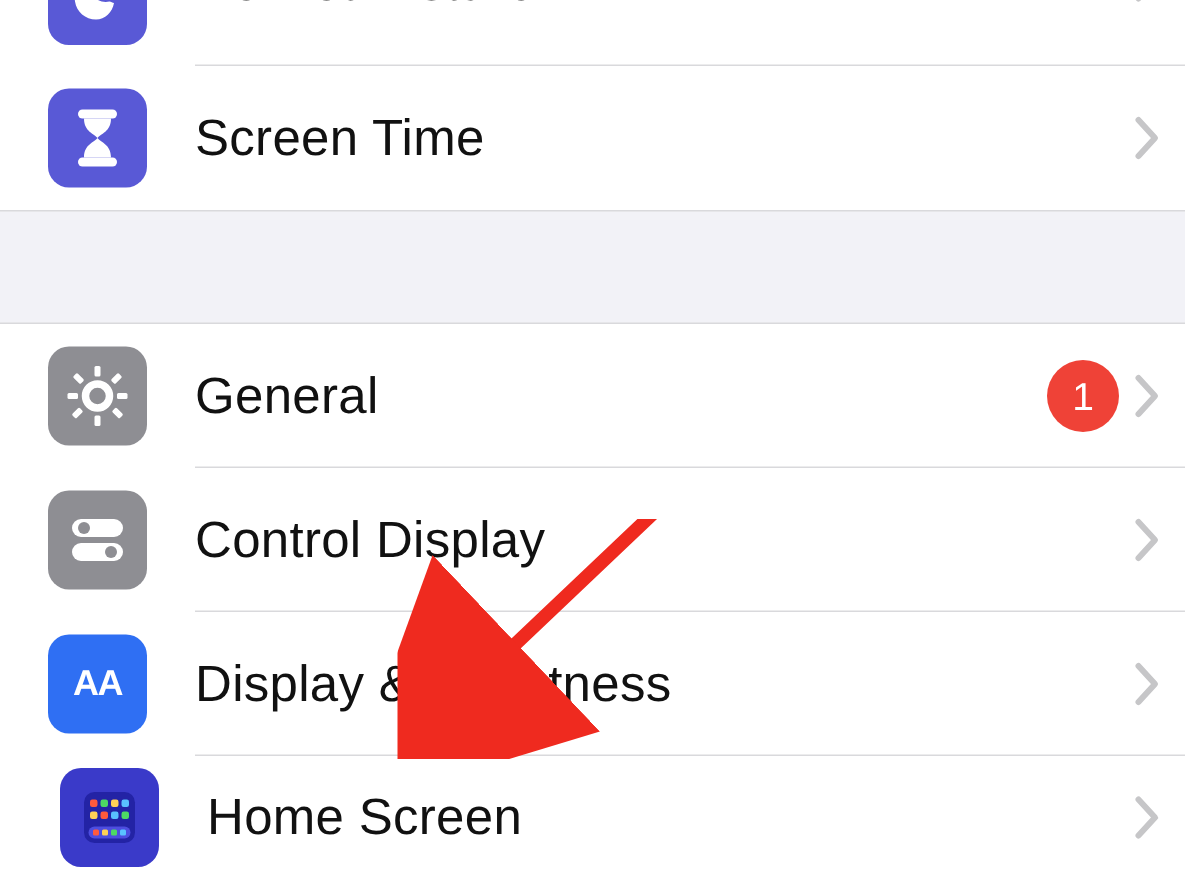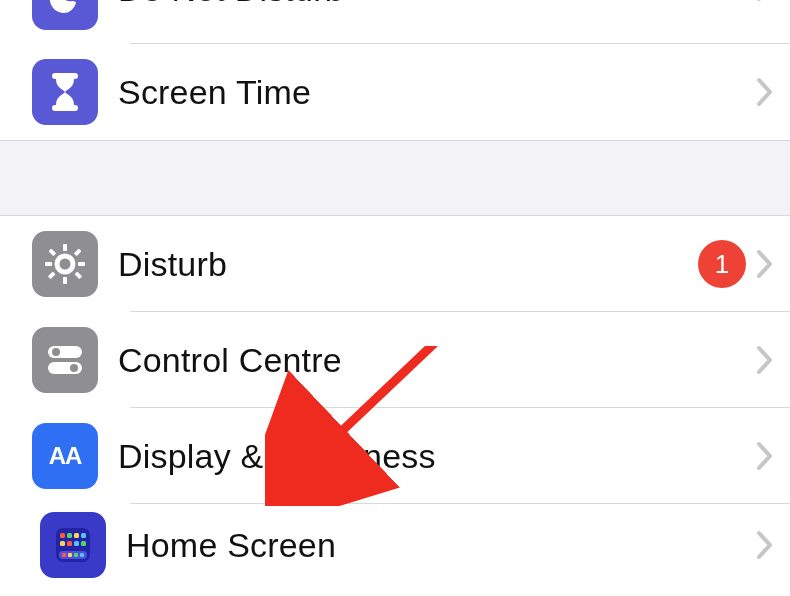--- a/index.html
+++ b/index.html
@@ -19,21 +19,21 @@
     .row .divider {
       position:absolute; left:130px; right:0; bottom:0;
       height:1px; background:#d9d9dc;
     }
     .icon-wrap {
       width:66px; height:66px; border-radius:14px;
       display:flex; align-items:center; justify-content:center;
       flex-shrink:0;
     }
     .label {
-      font-size:34px; color:#111; margin-left:20px;
+      font-size:34px; color:#111; margin-left:32px;
       letter-spacing:0.2px;
     }
     .spacer { flex:1 1 auto; }
     .badge {
       width:48px; height:48px; border-radius:24px;
       background:#ef4237; color:#fff;
       display:flex; align-items:center; justify-content:center;
       font-size:26px; font-weight:500;
       margin-right:10px;
     }
@@ -113,41 +113,41 @@
             <rect x="2" y="20" width="7" height="4" rx="1"></rect>
             <rect x="35" y="20" width="7" height="4" rx="1"></rect>
             <rect x="7" y="7" width="4" height="7" rx="1" transform="rotate(-45 9 10)"></rect>
             <rect x="33" y="30" width="4" height="7" rx="1" transform="rotate(-45 35 33)"></rect>
             <rect x="33" y="7" width="4" height="7" rx="1" transform="rotate(45 35 10)"></rect>
             <rect x="7" y="30" width="4" height="7" rx="1" transform="rotate(45 9 33)"></rect>
           </g>
         </g>
       </svg>
     </div>
-    <span class="label">Disturb</span>
+    <span class="label">General</span>
     <span class="spacer"></span>
     <span class="badge">1</span>
     <span class="chevron">
       <svg width="18" height="30" viewBox="0 0 18 30">
           <path d="M3 3 L14 15 L3 27" stroke="#c6c6c8" stroke-width="4" fill="none" stroke-linecap="round" stroke-linejoin="round"></path>
         </svg>
     </span>
     <div class="divider"></div>
   </div>
 
   <div class="row">
     <div class="icon-wrap gray">
       <svg width="46" height="46" viewBox="0 0 46 46">
         <rect x="6" y="9" width="34" height="12" rx="6" fill="#fff"></rect>
         <circle cx="14" cy="15" r="4" fill="#8e8e93"></circle>
         <rect x="6" y="25" width="34" height="12" rx="6" fill="#fff"></rect>
         <circle cx="32" cy="31" r="4" fill="#8e8e93"></circle>
       </svg>
     </div>
-    <span class="label">Control Centre</span>
+    <span class="label">Control Display</span>
     <span class="spacer"></span>
     <span class="chevron">
       <svg width="18" height="30" viewBox="0 0 18 30">
           <path d="M3 3 L14 15 L3 27" stroke="#c6c6c8" stroke-width="4" fill="none" stroke-linecap="round" stroke-linejoin="round"></path>
         </svg>
     </span>
     <div class="divider"></div>
   </div>
 
   <div class="row">

